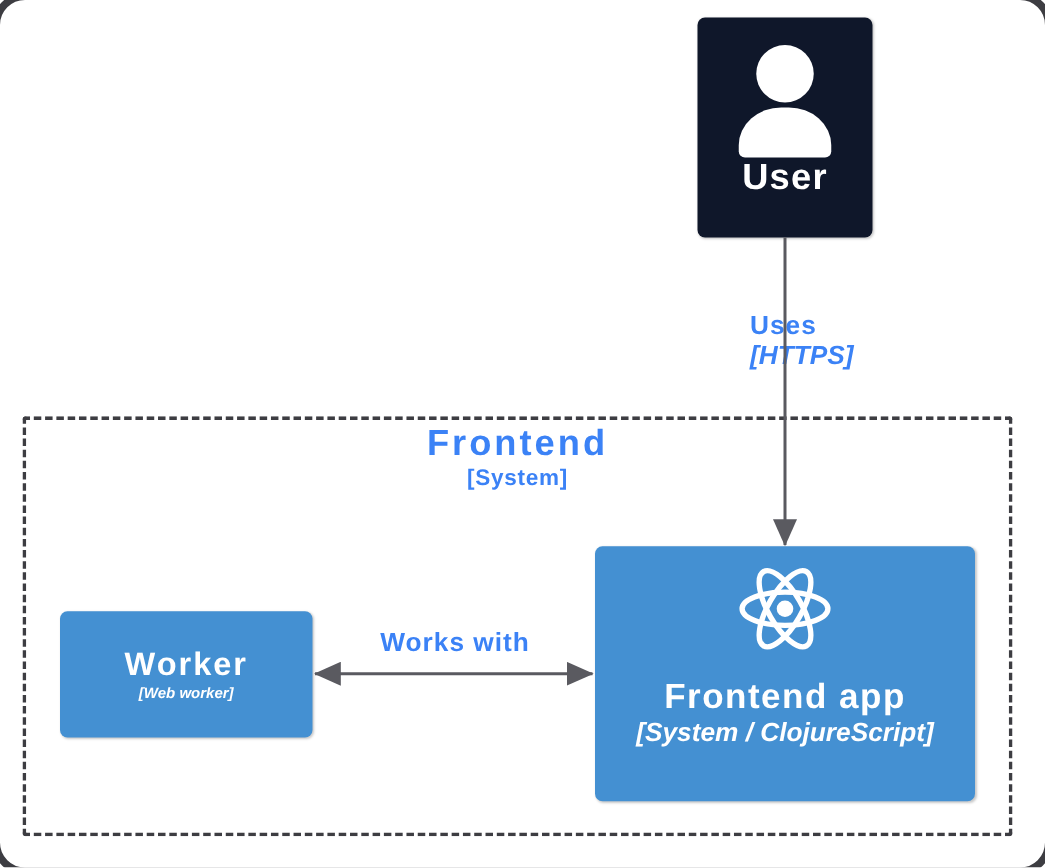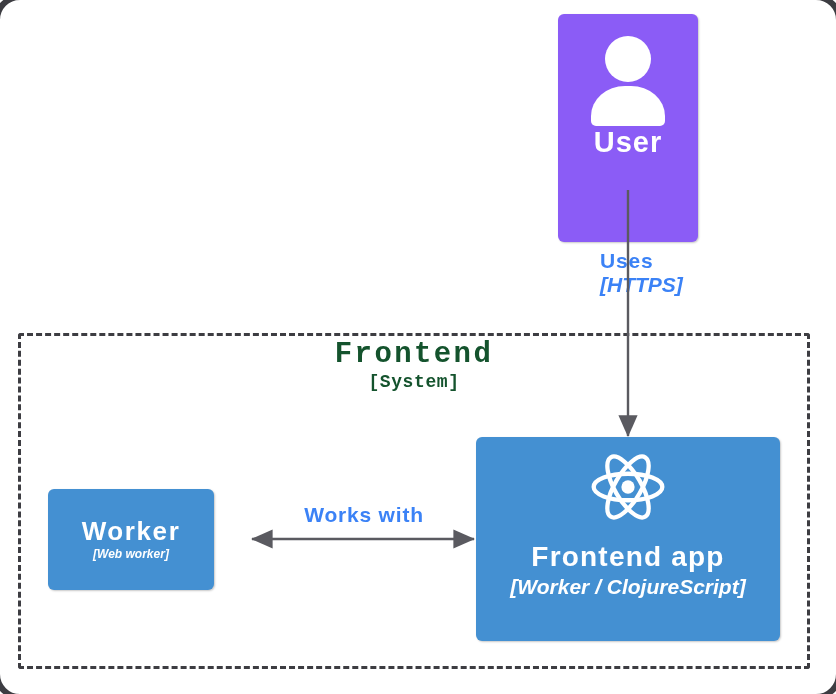--- a/index.html
+++ b/index.html
@@ -54,22 +54,22 @@
     font-weight: bold;
     line-height: 1.12;
     white-space: nowrap;
   }
 
   
   #user-node {
     left: 558px;
     top: 14px;
     width: 140px;
-    height: 228px;
-    background: #8b5cf6;
+    height: 176px;
+    background: #0f172a;
     justify-content: flex-start;
     padding-top: 22px;
   }
   #user-icon {
     position: relative;
     width: 78px;
     height: 84px;
     margin-bottom: 2px;
   }
   #user-icon .head {
@@ -98,21 +98,21 @@
   #user-node .title {
     font-size: 29px;
     letter-spacing: 1px;
     margin-top: 4px;
   }
 
   
   #worker-node {
     left: 48px;
     top: 489px;
-    width: 166px;
+    width: 202px;
     height: 101px;
     background: #4490d2;
   }
   #worker-node .title { font-size: 26px; }
   #worker-node .subtitle { font-size: 12px; margin-top: 2px; }
 
   
   #frontend-app-node {
     left: 476px;
     top: 437px;
@@ -141,23 +141,22 @@
     border-radius: 3px;
     box-sizing: border-box;
     background: transparent;
   }
   #boundary-label {
     position: absolute;
     left: 18px;
     top: 339px;
     width: 792px;
     text-align: center;
-    color: #14532d;
-    pointer-events: none;
-    font-family: Liberation Mono, monospace;
+    color: #3b82f6;
+    pointer-events: none;
   }
   #boundary-label .b-title {
     font-size: 29px;
     font-weight: bold;
     letter-spacing: 2.4px;
     line-height: 1.12;
   }
   #boundary-label .b-subtitle {
     font-size: 18px;
     font-weight: bold;
@@ -249,17 +248,17 @@
   </div>
 
   <div class="node" id="frontend-app-node">
     <svg id="react-icon" viewBox="0 0 100 92">
       <circle cx="50" cy="46" r="8.5" fill="#ffffff"></circle>
       <ellipse cx="50" cy="46" rx="44" ry="17" fill="none" stroke="#ffffff" stroke-width="5.5"></ellipse>
       <ellipse cx="50" cy="46" rx="44" ry="17" fill="none" stroke="#ffffff" stroke-width="5.5" transform="rotate(60 50 46)"></ellipse>
       <ellipse cx="50" cy="46" rx="44" ry="17" fill="none" stroke="#ffffff" stroke-width="5.5" transform="rotate(120 50 46)"></ellipse>
     </svg>
     <div class="title">Frontend app</div>
-    <div class="subtitle">[Worker / ClojureScript]</div>
+    <div class="subtitle">[System / ClojureScript]</div>
   </div>
 
   <div id="page-frame"></div>
 </div>
 
 </body></html>

